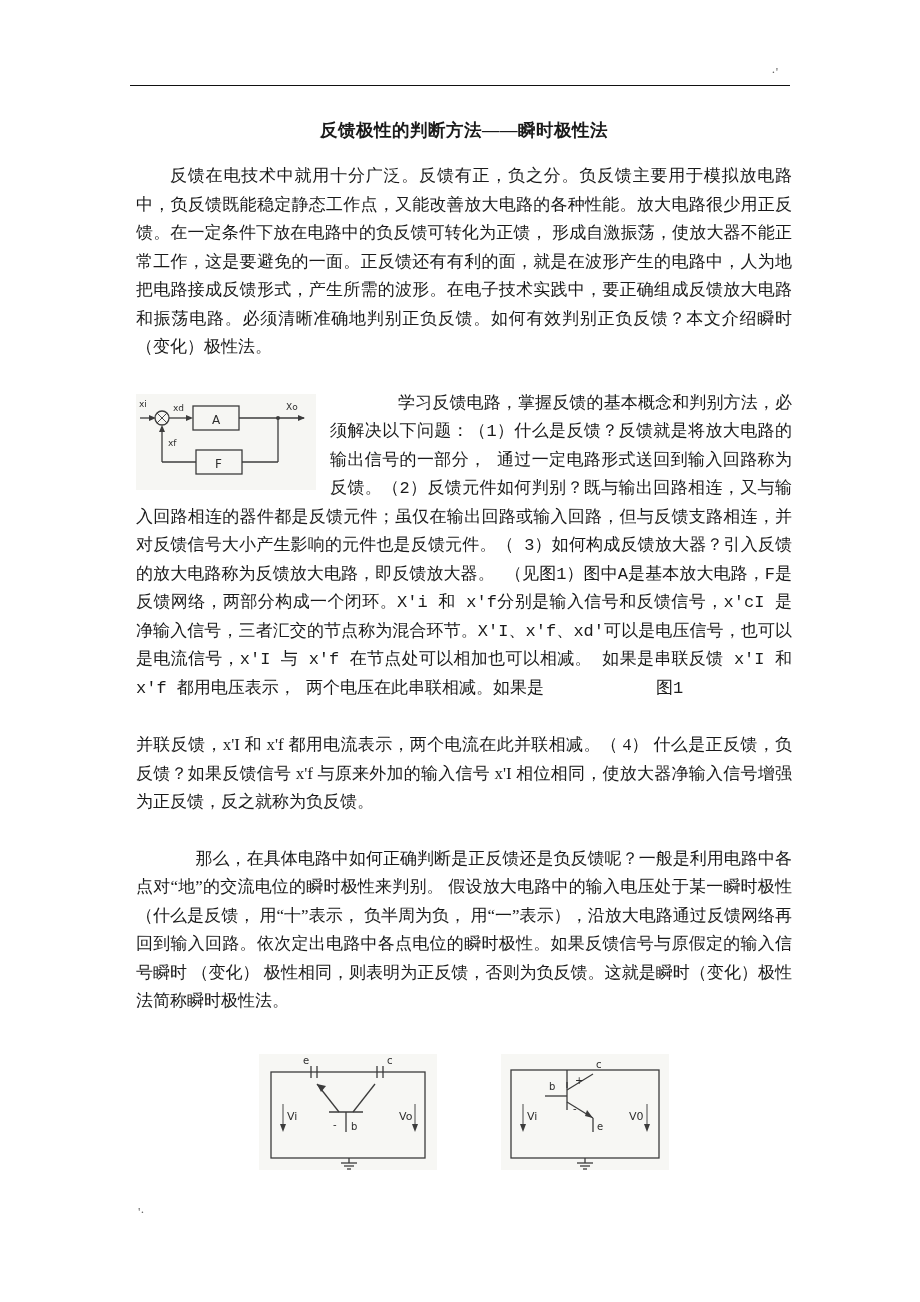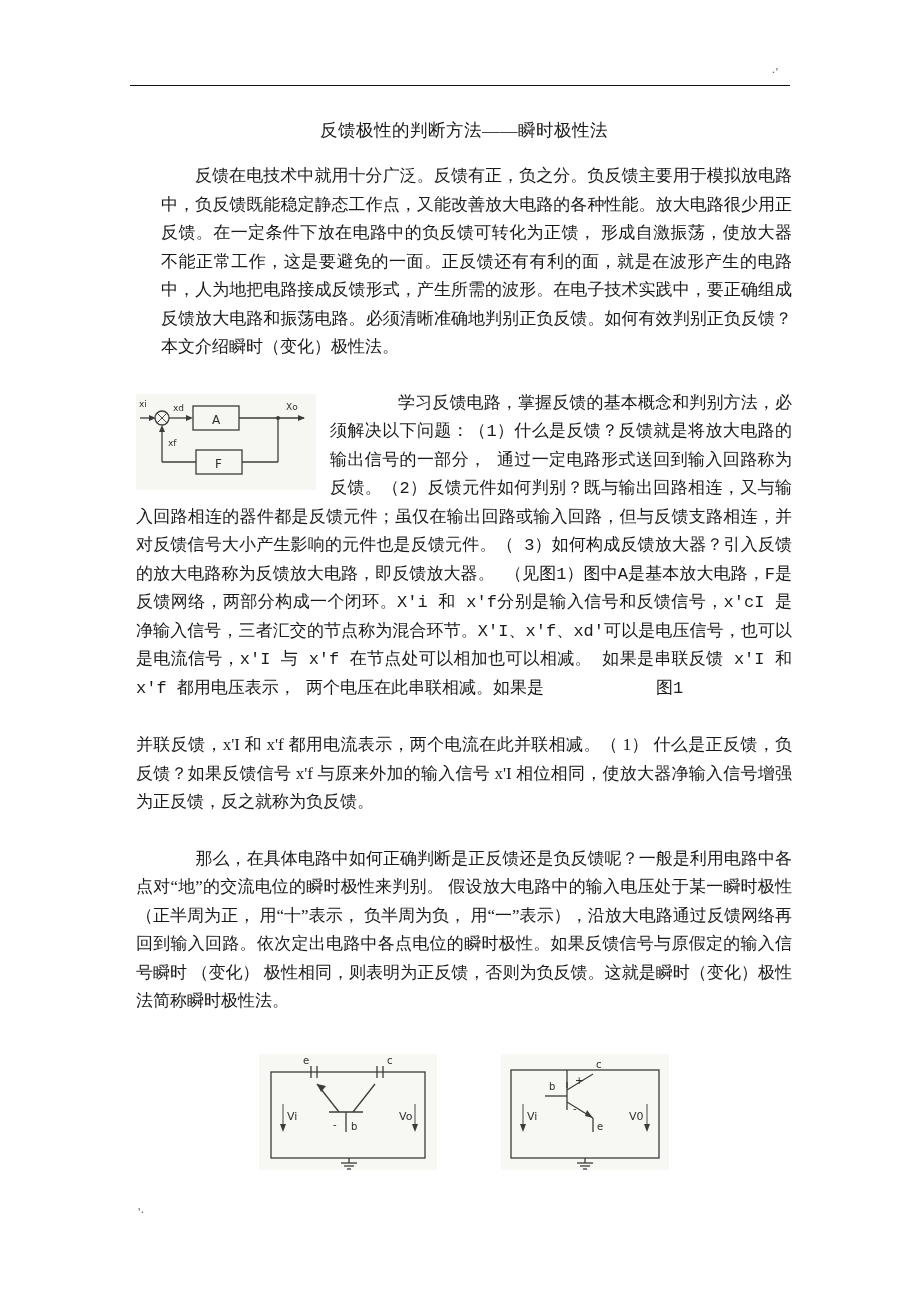--- a/index.html
+++ b/index.html
@@ -19,28 +19,28 @@
   .mark-tr{
     position:absolute;right:142px;top:64px;font-size:13px;color:#666;
   }
   .mark-bl{
     position:absolute;left:138px;top:1204px;font-size:13px;color:#666;
   }
   .content{
     position:absolute;left:136px;top:118px;width:656px;
   }
   .title{
-    font-size:17.5px;font-weight:400;text-align:center;
+    font-size:17.5px;font-weight:700;text-align:center;
     margin:0 0 20px 0;letter-spacing:0.5px;
   }
   .para{
     font-size:17px;line-height:28.5px;text-align:justify;
     margin:0 0 28px 0;word-break:break-all;
   }
-  .indent-2{text-indent:2em;margin-left:25px;}
+  .indent-2{text-indent:2em;}
   .indent-35{text-indent:3.5em;}
   .indent-4{text-indent:4em;font-family:Liberation Mono, monospace;}
   .fig1{
     float:left;width:180px;height:96px;margin:4px 14px 8px 0;
     background:#f6f6f3;
   }
   .fig1 svg{display:block;width:100%;height:100%;}
   .cap-gap{display:inline-block;width:112px;}
   .para2-wrap::after{content:"";display:block;clear:both;}
   .bottom-figs{
@@ -101,23 +101,23 @@
 
         <text x="3" y="13" font-size="9">xi</text>
         <text x="37" y="17" font-size="9">xd</text>
         <text x="150" y="16" font-size="9">Xo</text>
         <text x="32" y="52" font-size="9">xf</text>
       </svg>
     </div>
     <p class="para indent-4"><span>学习反馈电路，掌握反馈的基本概念和判别方法，必须解决以下问题：（1）什么是反馈？反馈就是将放大电路的输出信号的一部分， 通过一定电路形式送回到输入回路称为反馈。（2）反馈元件如何判别？既与输出回路相连，又与输入回路相连的器件都是反馈元件；虽仅在输出回路或输入回路，但与反馈支路相连，并对反馈信号大小产生影响的元件也是反馈元件。（ 3）如何构成反馈放大器？引入反馈的放大电路称为反馈放大电路，即反馈放大器。 （见图1）图中A是基本放大电路，F是反馈网络，两部分构成一个闭环。X'i 和 x'f分别是输入信号和反馈信号，x'cI 是净输入信号，三者汇交的节点称为混合环节。X'I、x'f、xd'可以是电压信号，也可以是电流信号，x'I 与 x'f 在节点处可以相加也可以相减。 如果是串联反馈 x'I 和 x'f 都用电压表示， 两个电压在此串联相减。如果是</span><span class="cap-gap"></span><span>图1</span></p>
   </div>
 
-  <p class="para">并联反馈，x'I 和 x'f 都用电流表示，两个电流在此并联相减。（ 1） 什么是正反馈，负反馈？如果反馈信号 x'f 与原来外加的输入信号 x'I 相位相同，使放大器净输入信号增强为正反馈，反之就称为负反馈。</p>
+  <p class="para">并联反馈，x'I 和 x'f 都用电流表示，两个电流在此并联相减。（ 4） 什么是正反馈，负反馈？如果反馈信号 x'f 与原来外加的输入信号 x'I 相位相同，使放大器净输入信号增强为正反馈，反之就称为负反馈。</p>
 
-  <p class="para indent-35">那么，在具体电路中如何正确判断是正反馈还是负反馈呢？一般是利用电路中各点对“地”的交流电位的瞬时极性来判别。 假设放大电路中的输入电压处于某一瞬时极性 （正半周为正， 用“十”表示， 负半周为负， 用“一”表示），沿放大电路通过反馈网络再回到输入回路。依次定出电路中各点电位的瞬时极性。如果反馈信号与原假定的输入信号瞬时 （变化） 极性相同，则表明为正反馈，否则为负反馈。这就是瞬时（变化）极性法简称瞬时极性法。</p>
+  <p class="para indent-35">那么，在具体电路中如何正确判断是正反馈还是负反馈呢？一般是利用电路中各点对“地”的交流电位的瞬时极性来判别。 假设放大电路中的输入电压处于某一瞬时极性 （什么是反馈， 用“十”表示， 负半周为负， 用“一”表示），沿放大电路通过反馈网络再回到输入回路。依次定出电路中各点电位的瞬时极性。如果反馈信号与原假定的输入信号瞬时 （变化） 极性相同，则表明为正反馈，否则为负反馈。这就是瞬时（变化）极性法简称瞬时极性法。</p>
 
 
   <div class="bottom-figs">
 
     <div class="circuit">
       <svg width="178" height="116" viewBox="0 0 178 116">
 
         <rect class="wire" x="12" y="18" width="154" height="86"></rect>
 
         <line class="wire" x1="52" y1="12" x2="52" y2="24" stroke-width="2"></line>

